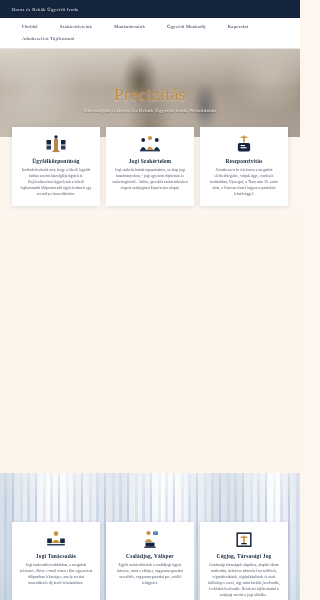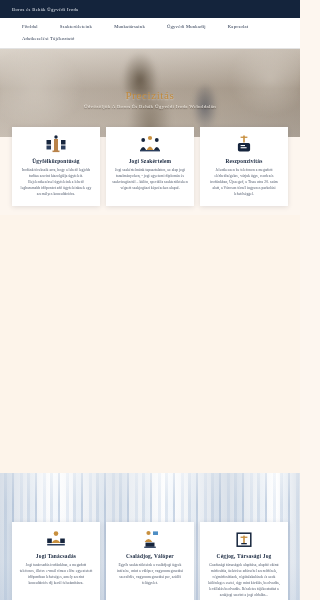--- a/index.html
+++ b/index.html
@@ -84,21 +84,21 @@
     position: relative;
     height: 100%;
     display: flex;
     flex-direction: column;
     align-items: center;
     justify-content: center;
     padding-top: 12px;
   }
   .hero-title {
     font-family: "Liberation Serif", serif;
-    font-size: 11px;
+    font-size: 17px;
     color: #c08a3e;
     letter-spacing: .6px;
     text-shadow: 0 1px 2px rgba(255,255,255,.45);
   }
   .hero-sub {
     margin-top: 3px;
     font-family: "Liberation Serif", serif;
     font-size: 5px;
     color: #f4efe7;
     letter-spacing: .3px;

